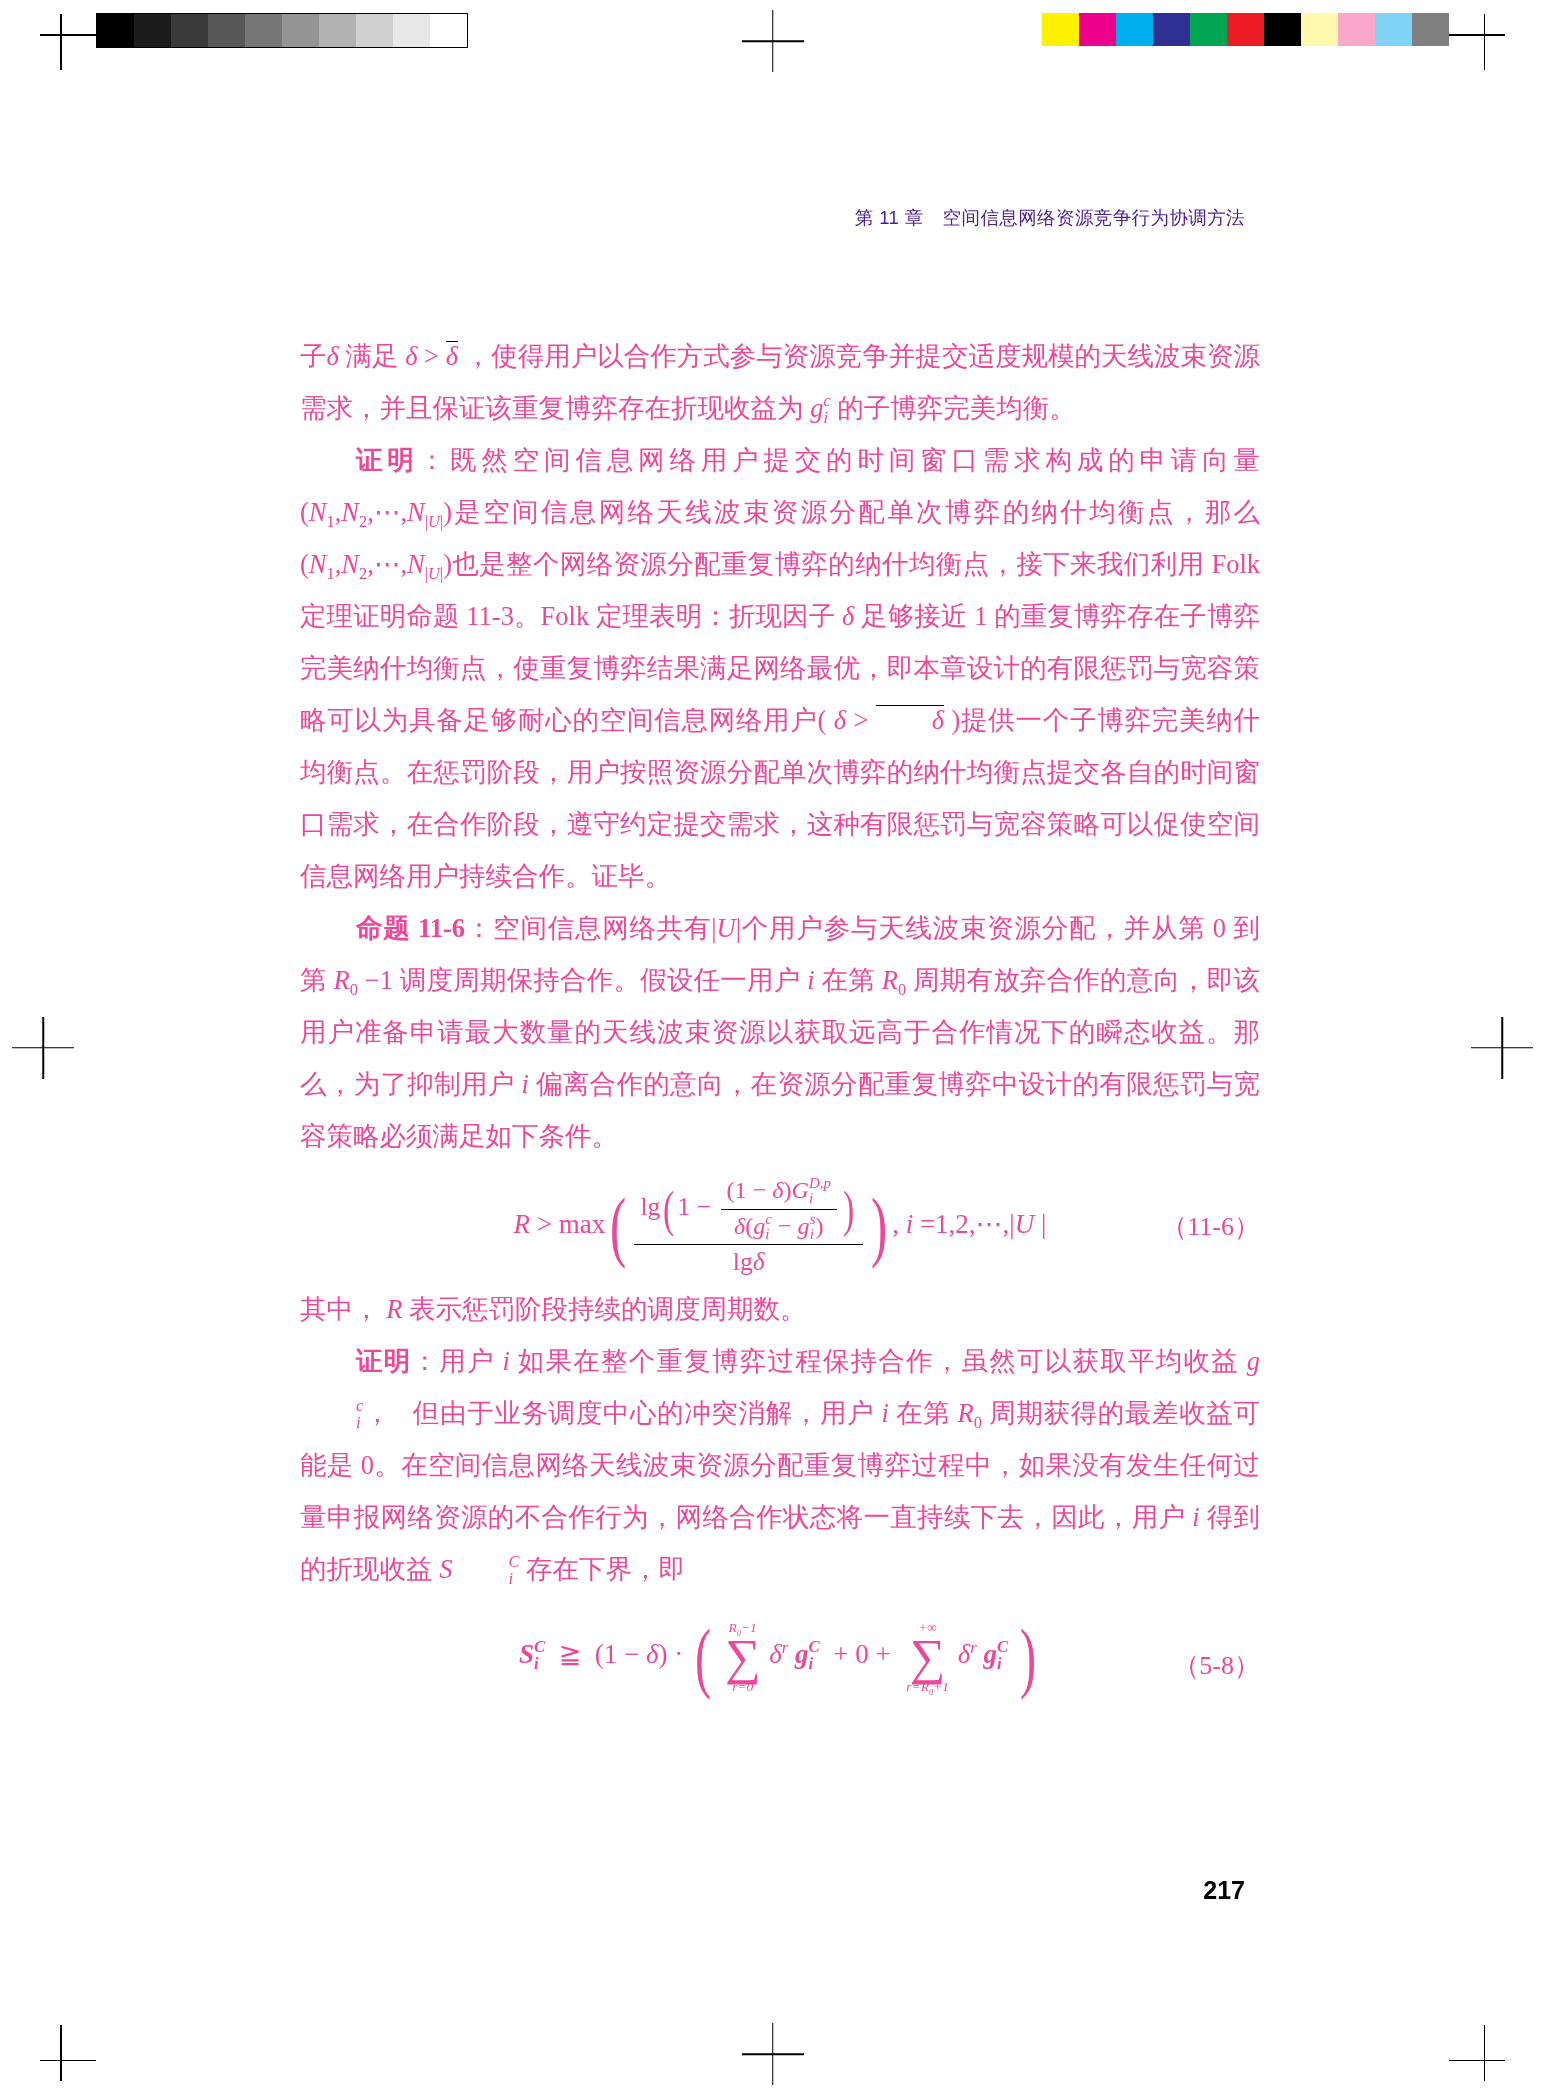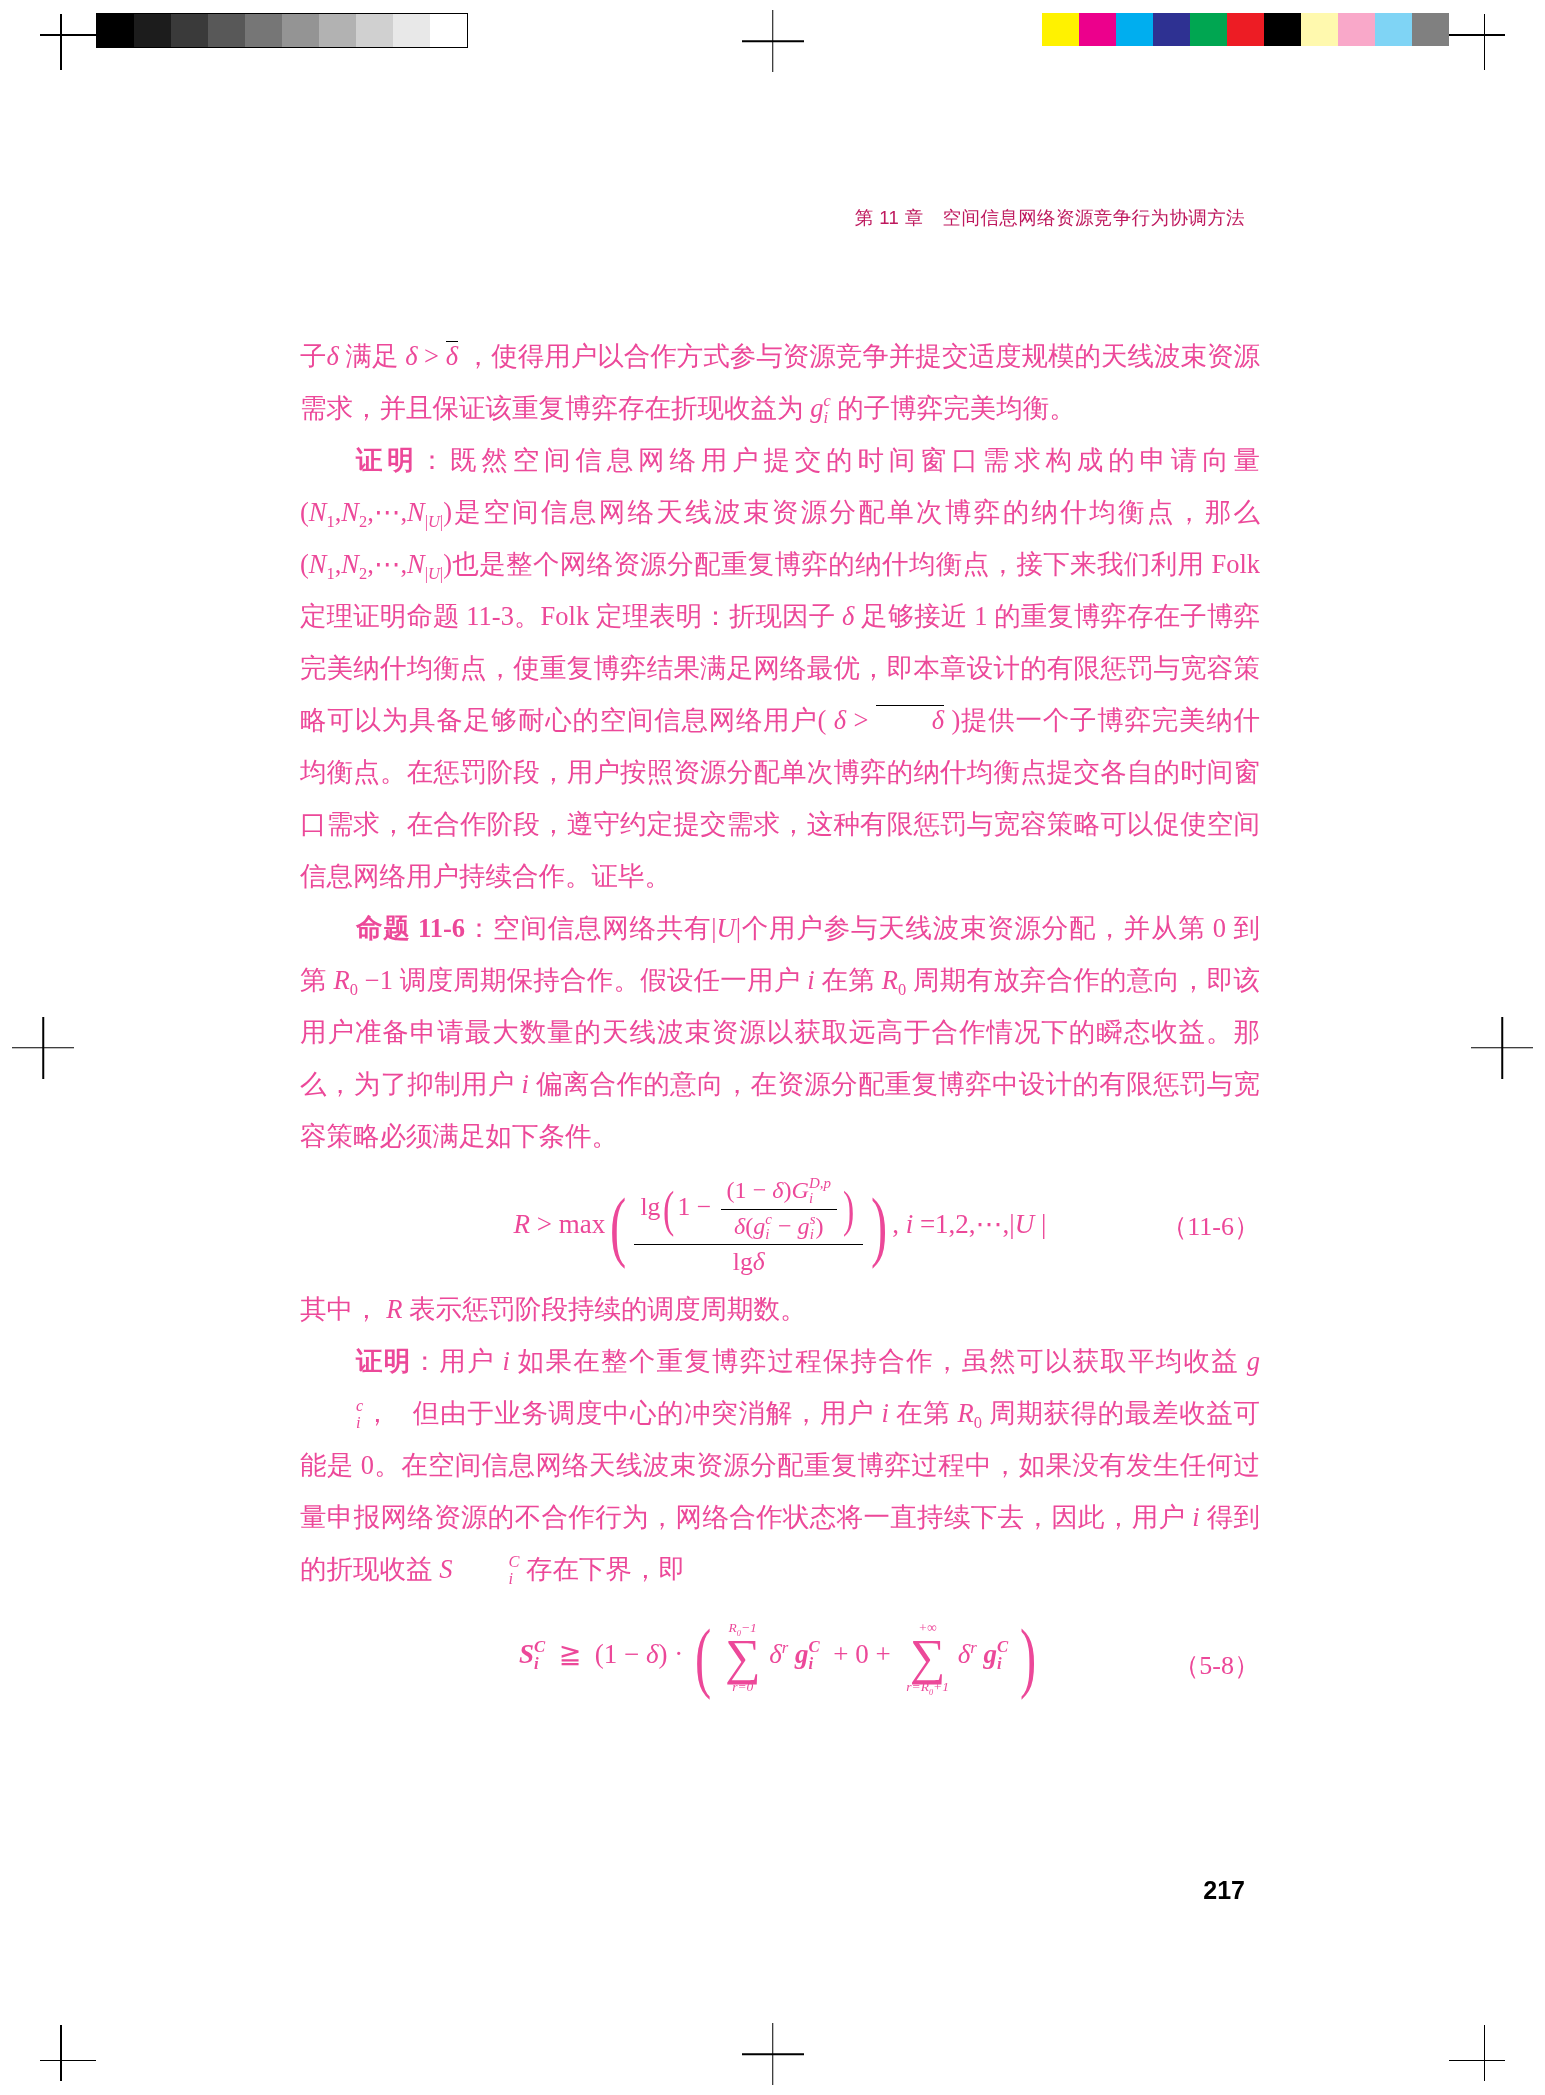--- a/index.html
+++ b/index.html
@@ -90,21 +90,21 @@
   .running-head {
     position: absolute;
     left: 0;
     right: 0;
     top: 205px;
     text-align: right;
     padding-right: 300px;
     font-family: "Liberation Sans", sans-serif;
     font-size: 18.5px;
     letter-spacing: 0.4px;
-    color: #be185d;
+    color: #4c1d95;
   }
 
   .body-col {
     position: absolute;
     left: 300px;
     top: 330px;
     width: 960px;
     font-size: 26.5px;
     line-height: 52px;
     text-align: justify;

